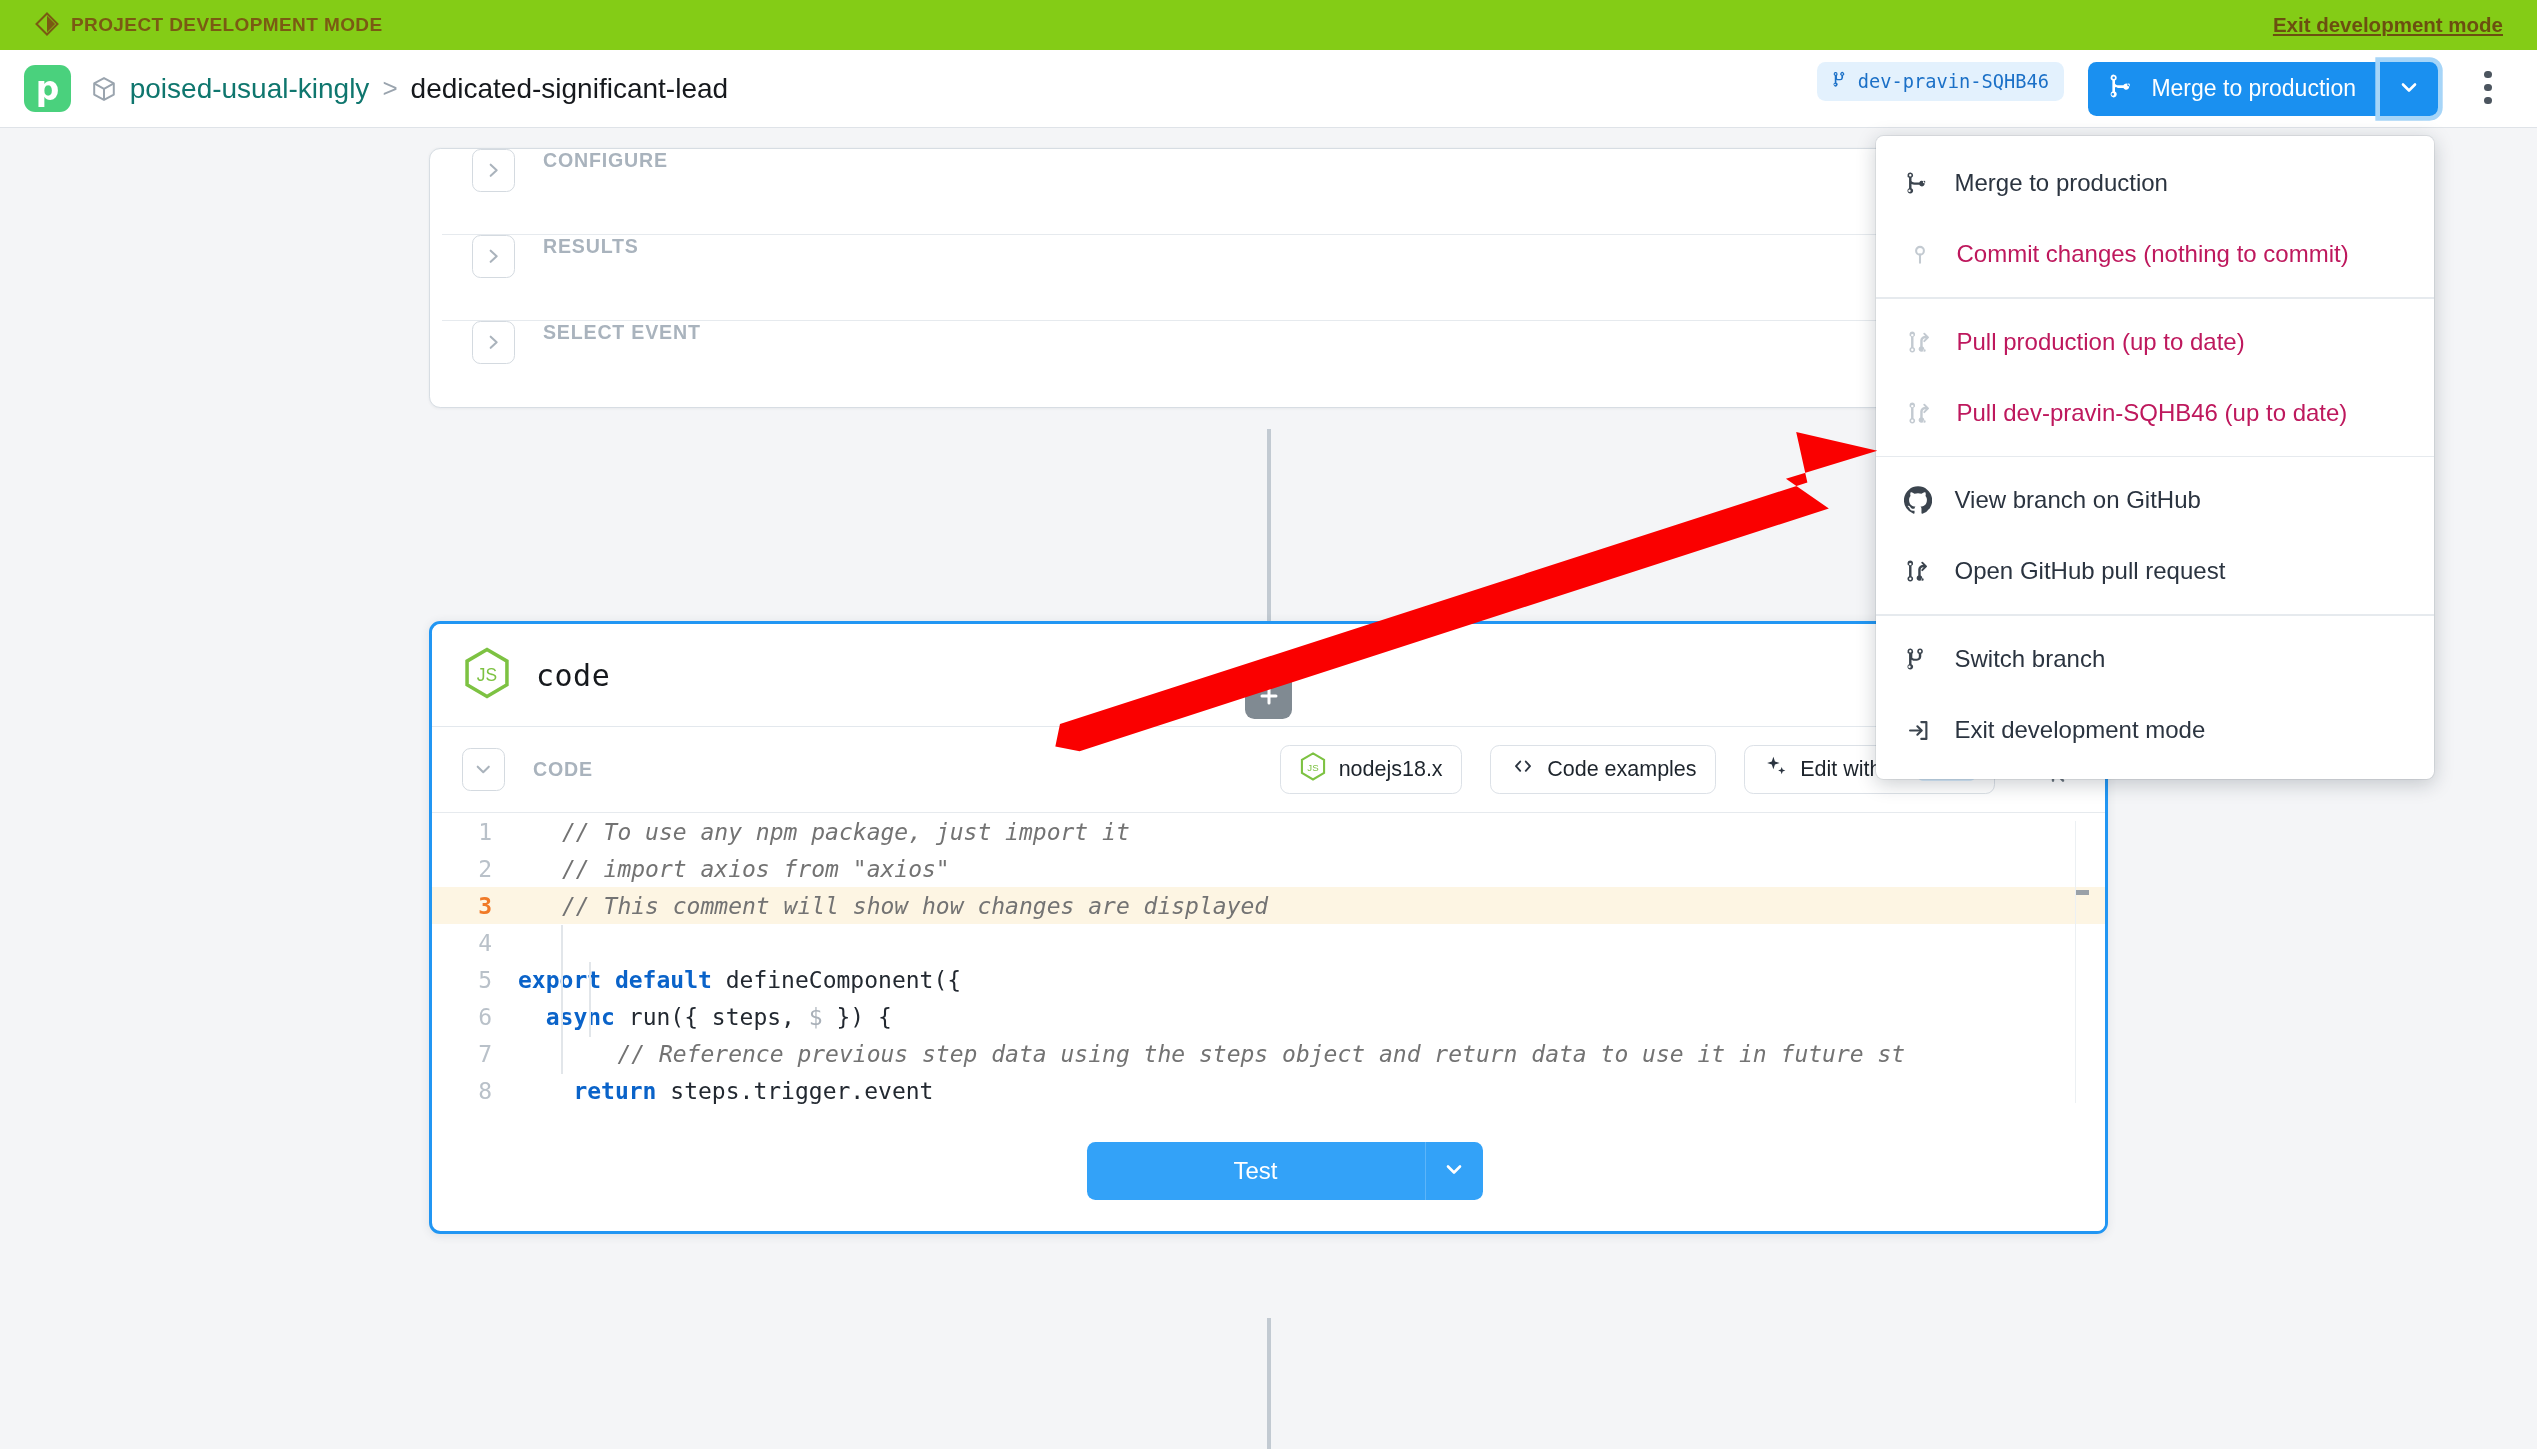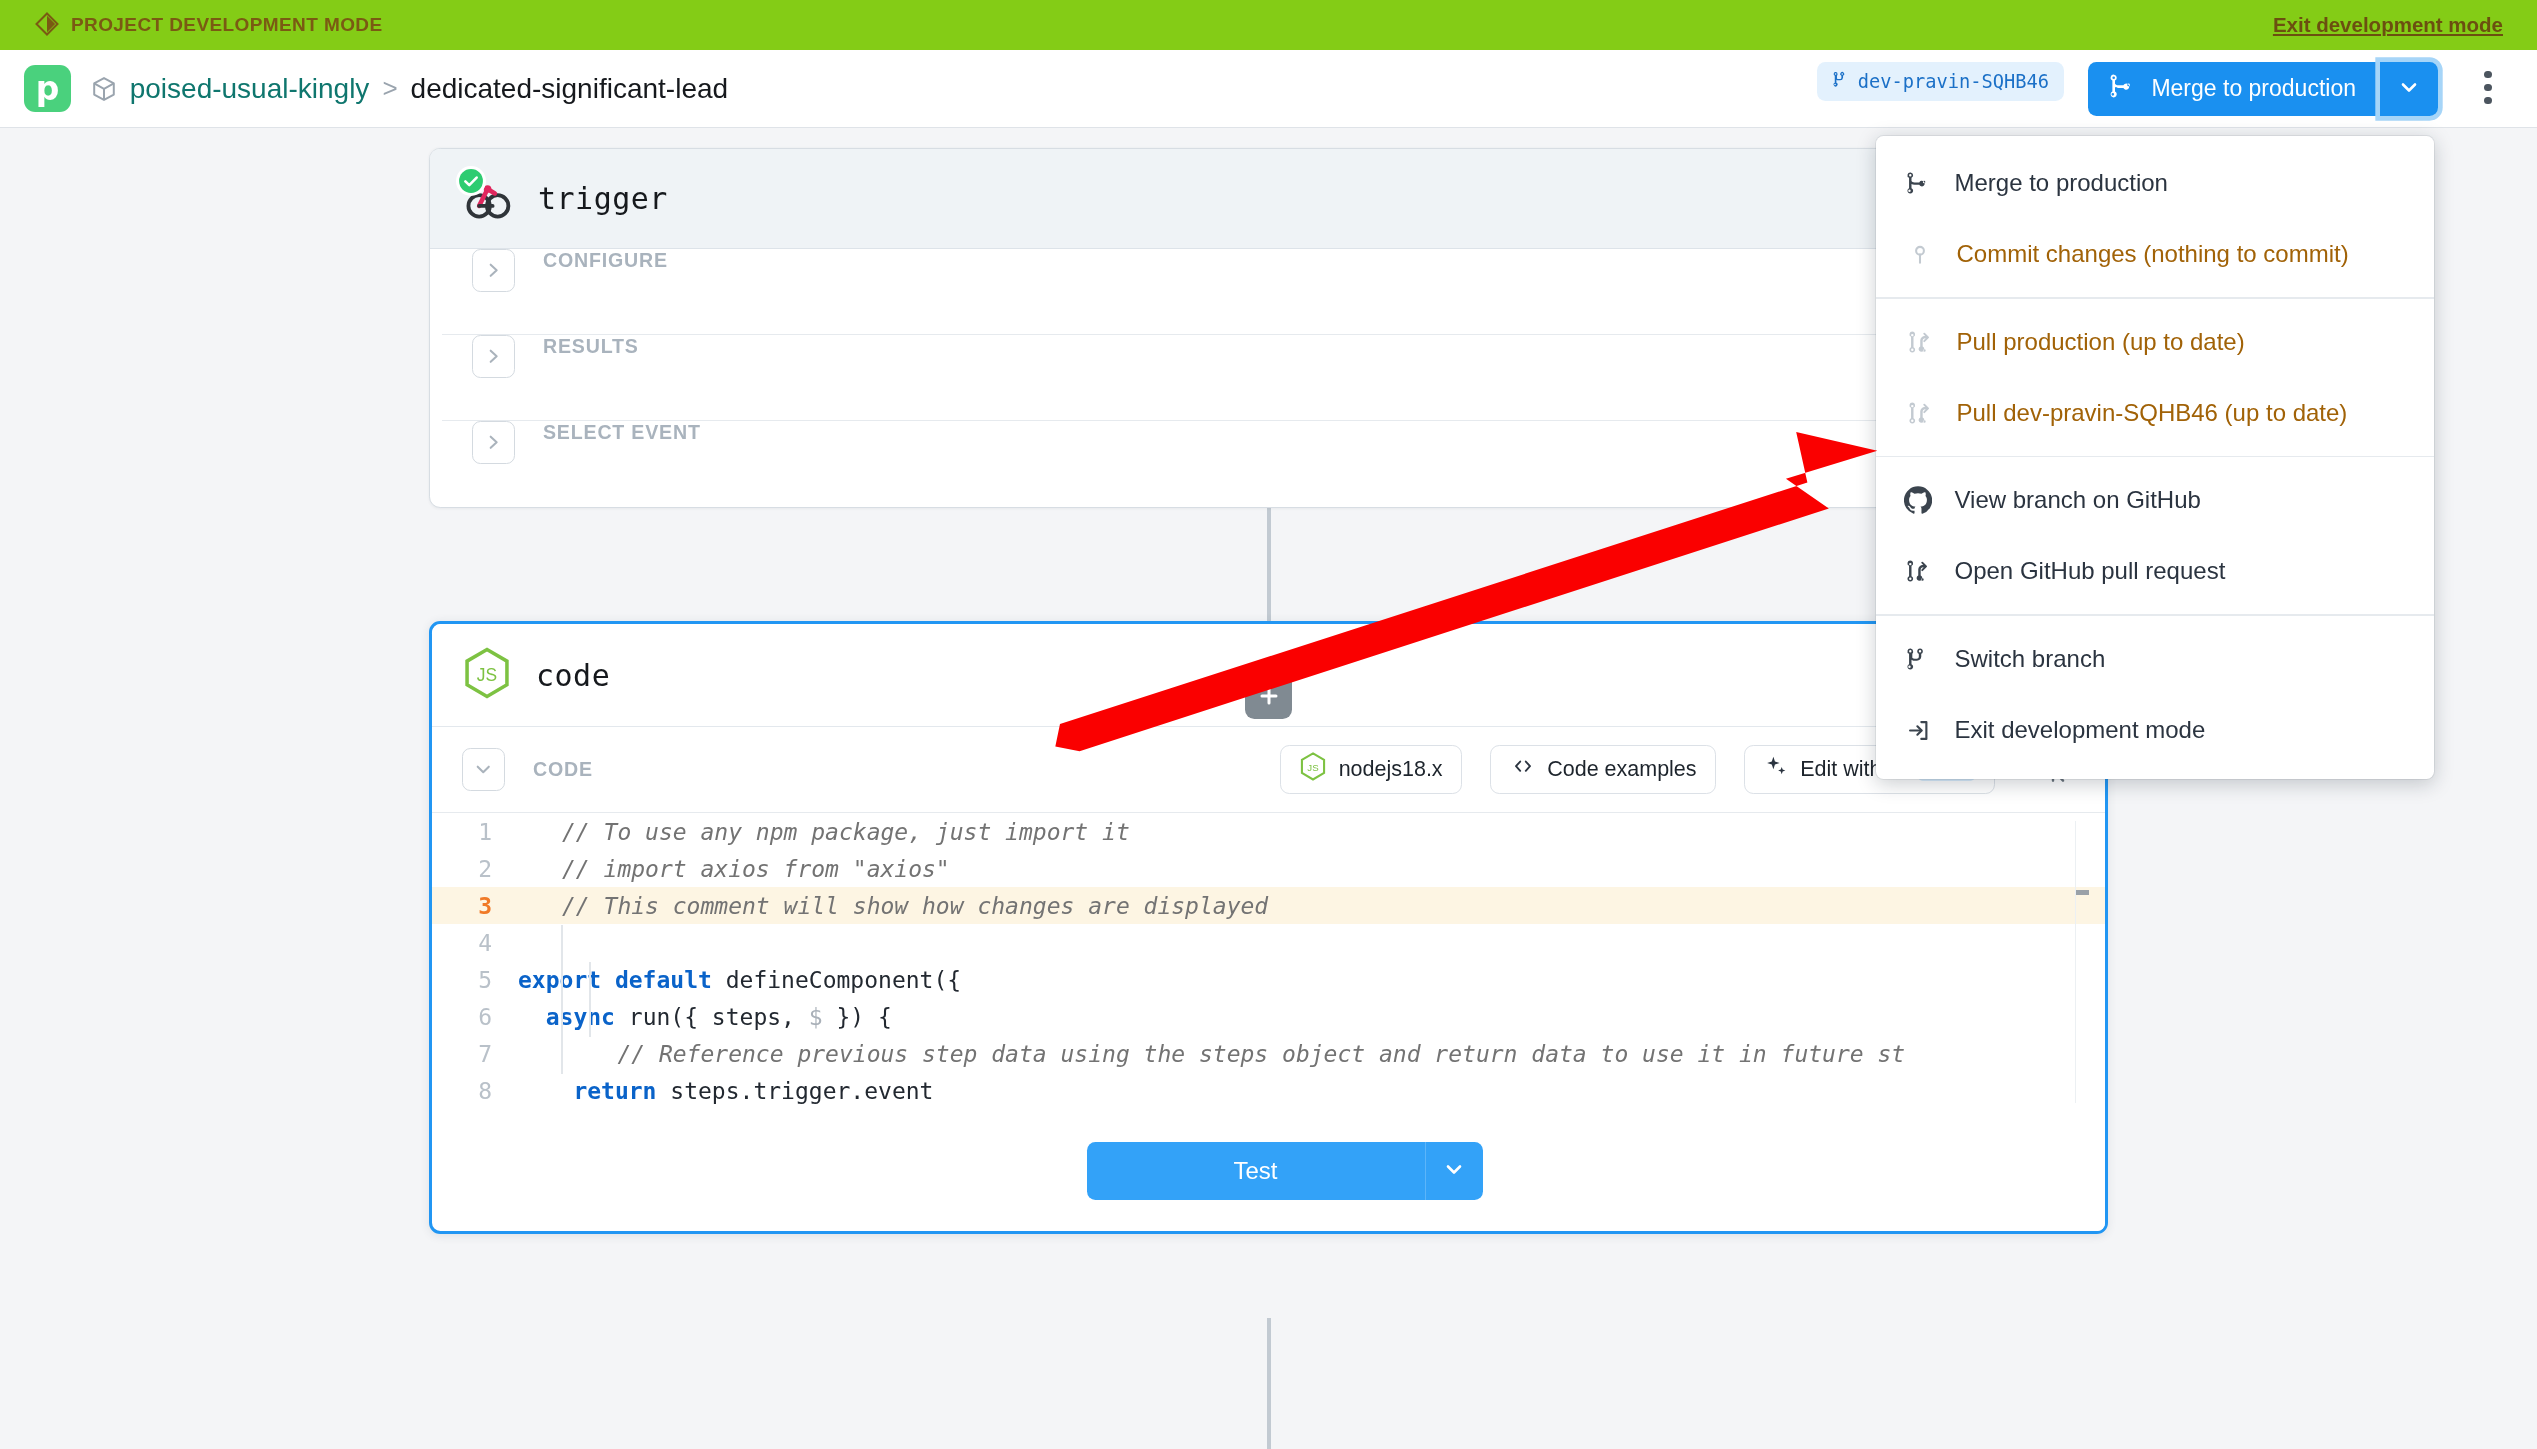--- a/index.html
+++ b/index.html
@@ -87,21 +87,21 @@
     position: absolute; left: 1876px; top: 136px; width: 558px;
     background: #fff; border-radius: 7.5px;
     box-shadow: 0 4.7px 20.5px rgba(20,30,45,.22), 0 0 0 0.9px rgba(20,30,45,.07);
     padding: 11.2px 0 13px 0; z-index: 40;
   }
   .dd-item {
     display: flex; align-items: center; gap: 20.5px;
     height: 71px; padding: 0 26px;
     font-size: 24px; color: #2b3440; cursor: pointer;
   }
-  .dd-item.disabled { color: #a16207; cursor: default; padding-left: 28px; }
+  .dd-item.disabled { color: #be185d; cursor: default; padding-left: 28px; }
   .dd-item .ddicon { width: 32px; display: flex; align-items: center; justify-content: center; flex:0 0 32px;}
   .dd-sep { height: 1.9px; background: #e6eaee; margin: 7.5px 0; }
 
   
   .canvas { position: absolute; left: 0; top: 129px; width: 2538px; height: 1321px; }
 
   .card {
     position: absolute; background: #fff;
     border: 1.9px solid #d7dde3; border-radius: 11.2px;
     box-shadow: 0 0.9px 2.8px rgba(40,50,60,.06);
@@ -278,39 +278,20 @@
     <div class="conn" style="top:401px; height:103px;"></div>
     <div class="conn" style="top:1189px; height:131px;"></div>
 
     <div class="plus-btn">
       <svg width="24" height="24" viewBox="0 0 24 24">
           <path d="M12 5v14M5 12h14" stroke="#fff" stroke-width="3" stroke-linecap="round"></path>
         </svg>
     </div>
 
     <div class="card card-trigger">
-      <div class="card-head">
-        <span style="position:relative; display:block; width:54px; height:54px;">
-          <svg width="54" height="54" viewBox="0 0 48 48">
-            <circle cx="17" cy="31" r="9.5" fill="none" stroke="#2f3439" stroke-width="3.4"></circle>
-            <circle cx="33.5" cy="31" r="9.5" fill="none" stroke="#2f3439" stroke-width="3.4"></circle>
-            <path d="M17 31 24.5 16" stroke="#e0275e" stroke-width="4" stroke-linecap="round" fill="none"></path>
-            <path d="M24.5 16 31 20" stroke="#e0275e" stroke-width="4" stroke-linecap="round" fill="none"></path>
-            <circle cx="24.5" cy="16" r="3.4" fill="#e0275e"></circle>
-            <path d="M17 31h12" stroke="#2f3439" stroke-width="3.4" stroke-linecap="round"></path>
-          </svg>
-          <span style="position:absolute; left:-3.7px; top:-5.6px; width:30px; height:30px; border-radius:50%; background:#fff; display:flex; align-items:center; justify-content:center;">
-            <svg width="26" height="26" viewBox="0 0 24 24">
-                <circle cx="12" cy="12" r="11" fill="#2ecc71"></circle>
-                <path d="M6.8 12.3 10.4 15.8 17.2 8.8" fill="none" stroke="#fff" stroke-width="2.4" stroke-linecap="round" stroke-linejoin="round"></path>
-              </svg>
-          </span>
-        </span>
-        <span class="card-title">trigger</span>
-      </div>
 
       <div class="section-row">
         <span class="chev-box">
           <svg width="20.5" height="20.5" viewBox="0 0 24 24" fill="none" stroke="#aab3bc" stroke-width="2.4" stroke-linecap="round" stroke-linejoin="round">
               <path d="M9 5.5 16 12 9 18.5"></path>
             </svg>
         </span>
         <span class="section-label">CONFIGURE</span>
       </div>
 

